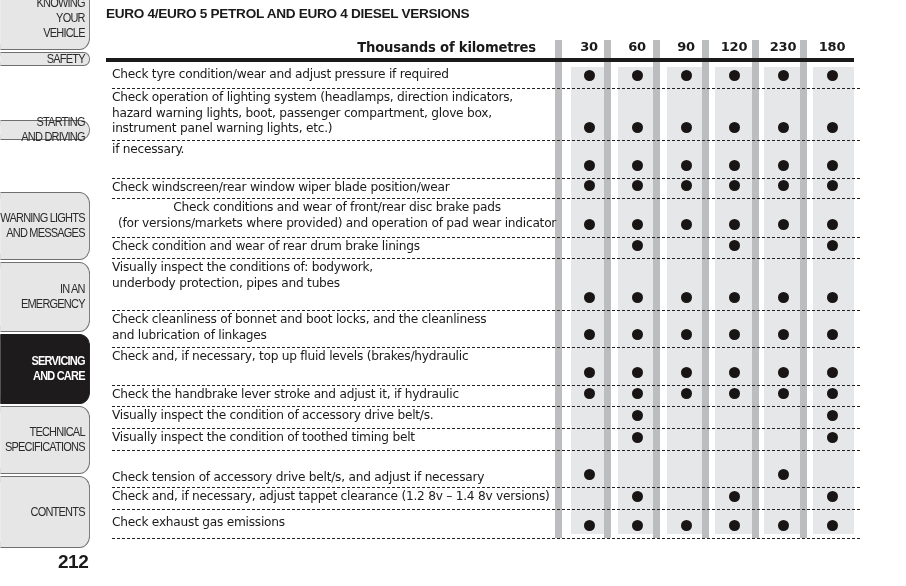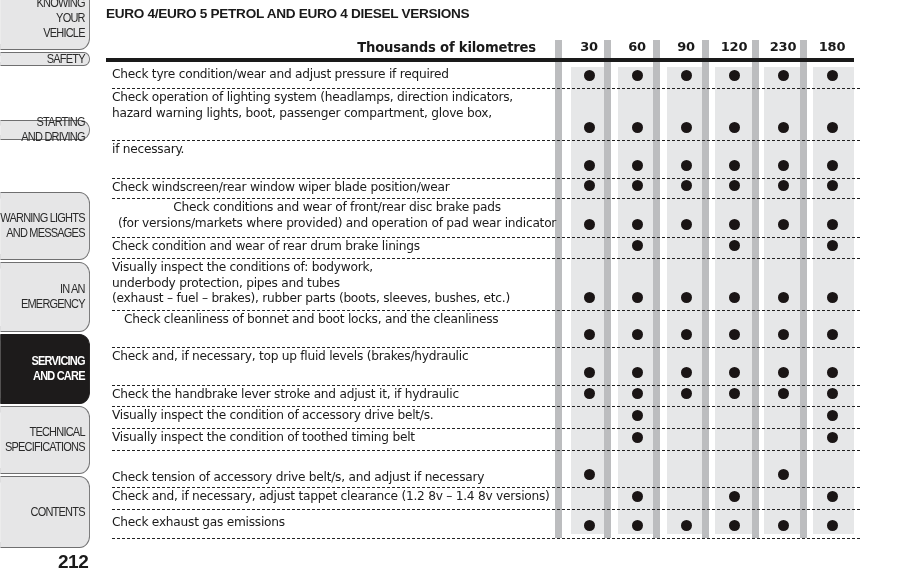--- a/index.html
+++ b/index.html
@@ -138,20 +138,21 @@
       <div class="dot" style="left: 583.5px; top: 70px;"></div>
       <div class="dot" style="left: 631.5px; top: 70px;"></div>
       <div class="dot" style="left: 680.5px; top: 70px;"></div>
       <div class="dot" style="left: 728.5px; top: 70px;"></div>
       <div class="dot" style="left: 777.5px; top: 70px;"></div>
       <div class="dot" style="left: 826.5px; top: 70px;"></div>
       <div class="row" style="top: 89px; height: 52px;">
         <div class="row-text">
           <div style="white-space: nowrap;">Check operation of lighting system (headlamps, direction indicators,</div>
           <div style="white-space: nowrap;">hazard warning lights, boot, passenger compartment, glove box,</div>
+          <div style="white-space: nowrap;">instrument panel warning lights, etc.)</div>
         </div>
       </div>
       <div class="dot" style="left: 583.5px; top: 122px;"></div>
       <div class="dot" style="left: 631.5px; top: 122px;"></div>
       <div class="dot" style="left: 680.5px; top: 122px;"></div>
       <div class="dot" style="left: 728.5px; top: 122px;"></div>
       <div class="dot" style="left: 777.5px; top: 122px;"></div>
       <div class="dot" style="left: 826.5px; top: 122px;"></div>
       <div class="row" style="top: 141px; height: 38px;">
         <div class="row-text">
@@ -192,32 +193,32 @@
           <div style="white-space: nowrap;">Check condition and wear of rear drum brake linings</div>
         </div>
       </div>
       <div class="dot" style="left: 631.5px; top: 240px;"></div>
       <div class="dot" style="left: 728.5px; top: 240px;"></div>
       <div class="dot" style="left: 826.5px; top: 240px;"></div>
       <div class="row" style="top: 259px; height: 52px;">
         <div class="row-text">
           <div style="white-space: nowrap;">Visually inspect the conditions of: bodywork,</div>
           <div style="white-space: nowrap;">underbody protection, pipes and tubes</div>
-          <div style="white-space: nowrap;">(exhaust – fuel – brakes), rubber parts (boots, sleeves, bushes, etc.)</div>
         </div>
       </div>
       <div class="dot" style="left: 583.5px; top: 292px;"></div>
       <div class="dot" style="left: 631.5px; top: 292px;"></div>
       <div class="dot" style="left: 680.5px; top: 292px;"></div>
       <div class="dot" style="left: 728.5px; top: 292px;"></div>
       <div class="dot" style="left: 777.5px; top: 292px;"></div>
       <div class="dot" style="left: 826.5px; top: 292px;"></div>
       <div class="row" style="top: 311px; height: 37px;">
         <div class="row-text">
-          <div style="white-space: nowrap; margin-left: 12px;">Check cleanliness of bonnet and boot locks, and the cleanliness</div>
+          <div style="white-space: nowrap;">Check cleanliness of bonnet and boot locks, and the cleanliness</div>
+          <div style="white-space: nowrap;">and lubrication of linkages</div>
         </div>
       </div>
       <div class="dot" style="left: 583.5px; top: 329px;"></div>
       <div class="dot" style="left: 631.5px; top: 329px;"></div>
       <div class="dot" style="left: 680.5px; top: 329px;"></div>
       <div class="dot" style="left: 728.5px; top: 329px;"></div>
       <div class="dot" style="left: 777.5px; top: 329px;"></div>
       <div class="dot" style="left: 826.5px; top: 329px;"></div>
       <div class="row" style="top: 348px; height: 38px;">
         <div class="row-text">

